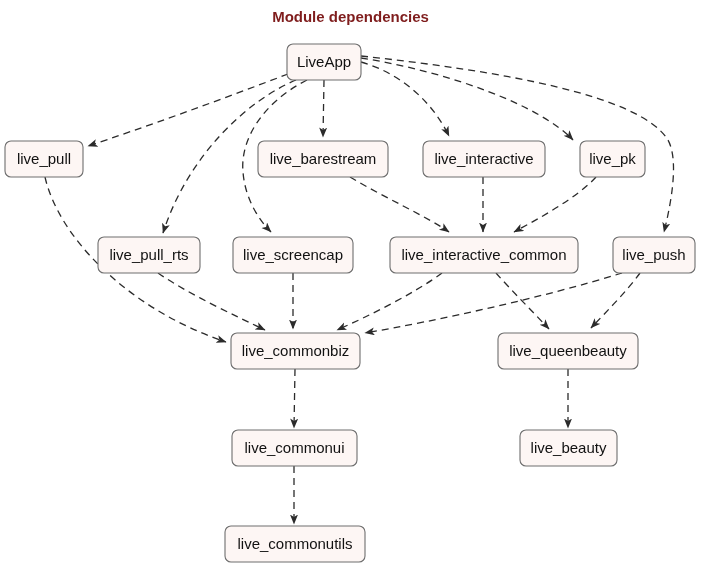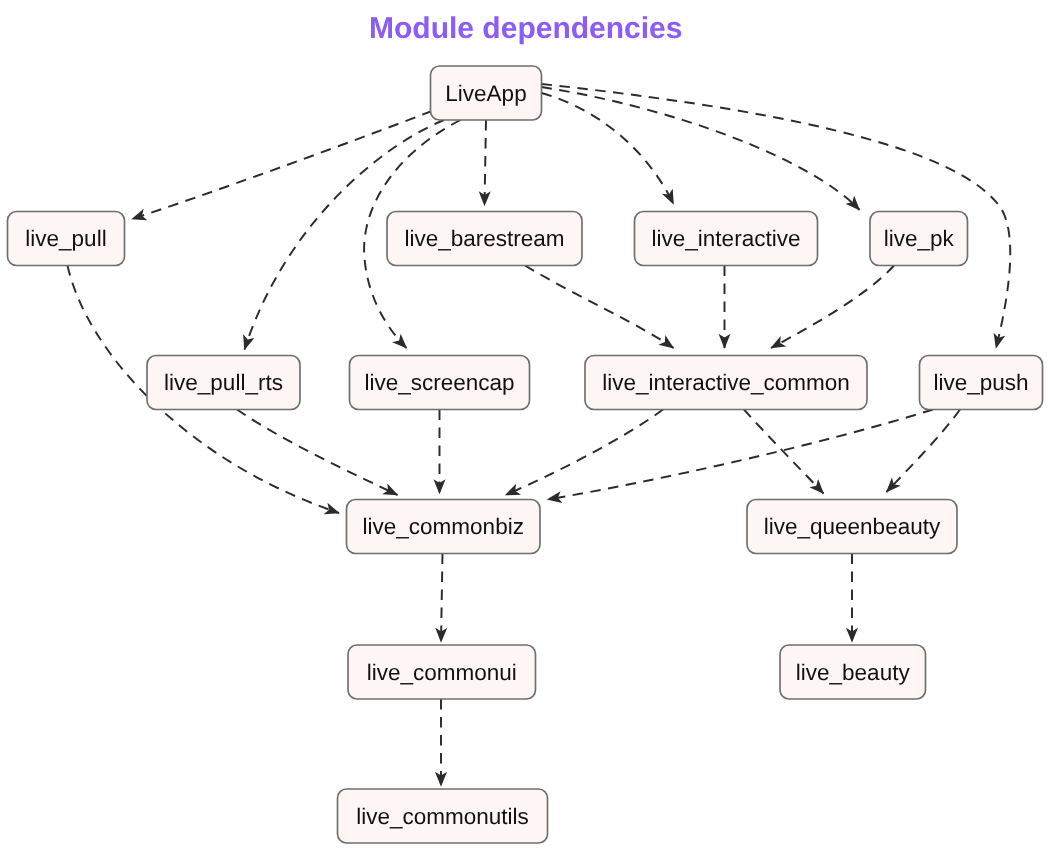--- a/index.html
+++ b/index.html
@@ -1,19 +1,19 @@
 <!DOCTYPE html>
 <html><head>
 <meta charset="utf-8">
 <style>
   html,body{margin:0;padding:0;background:#ffffff;}
   #stage{position:relative;width:701px;height:568px;background:#ffffff;overflow:hidden;
          font-family:"Liberation Sans", sans-serif;}
   #diagram-title{position:absolute;top:8px;left:0;width:100%;text-align:center;
-         font-size:20px;font-weight:bold;color:#8b5cf6;}
+         font-size:15px;font-weight:bold;color:#7f1d1d;}
   #diagram-svg{position:absolute;top:0;left:0;}
   .edge{fill:none;stroke-width:1.3;stroke-dasharray:7 5;stroke-linecap:butt;}
   .node-box{stroke-width:1.1;}
   .node-label{font-family:"Liberation Sans", sans-serif;font-size:15px;
          text-anchor:middle;}
 </style>
 </head>
 <body>
 
 <div id="stage">

